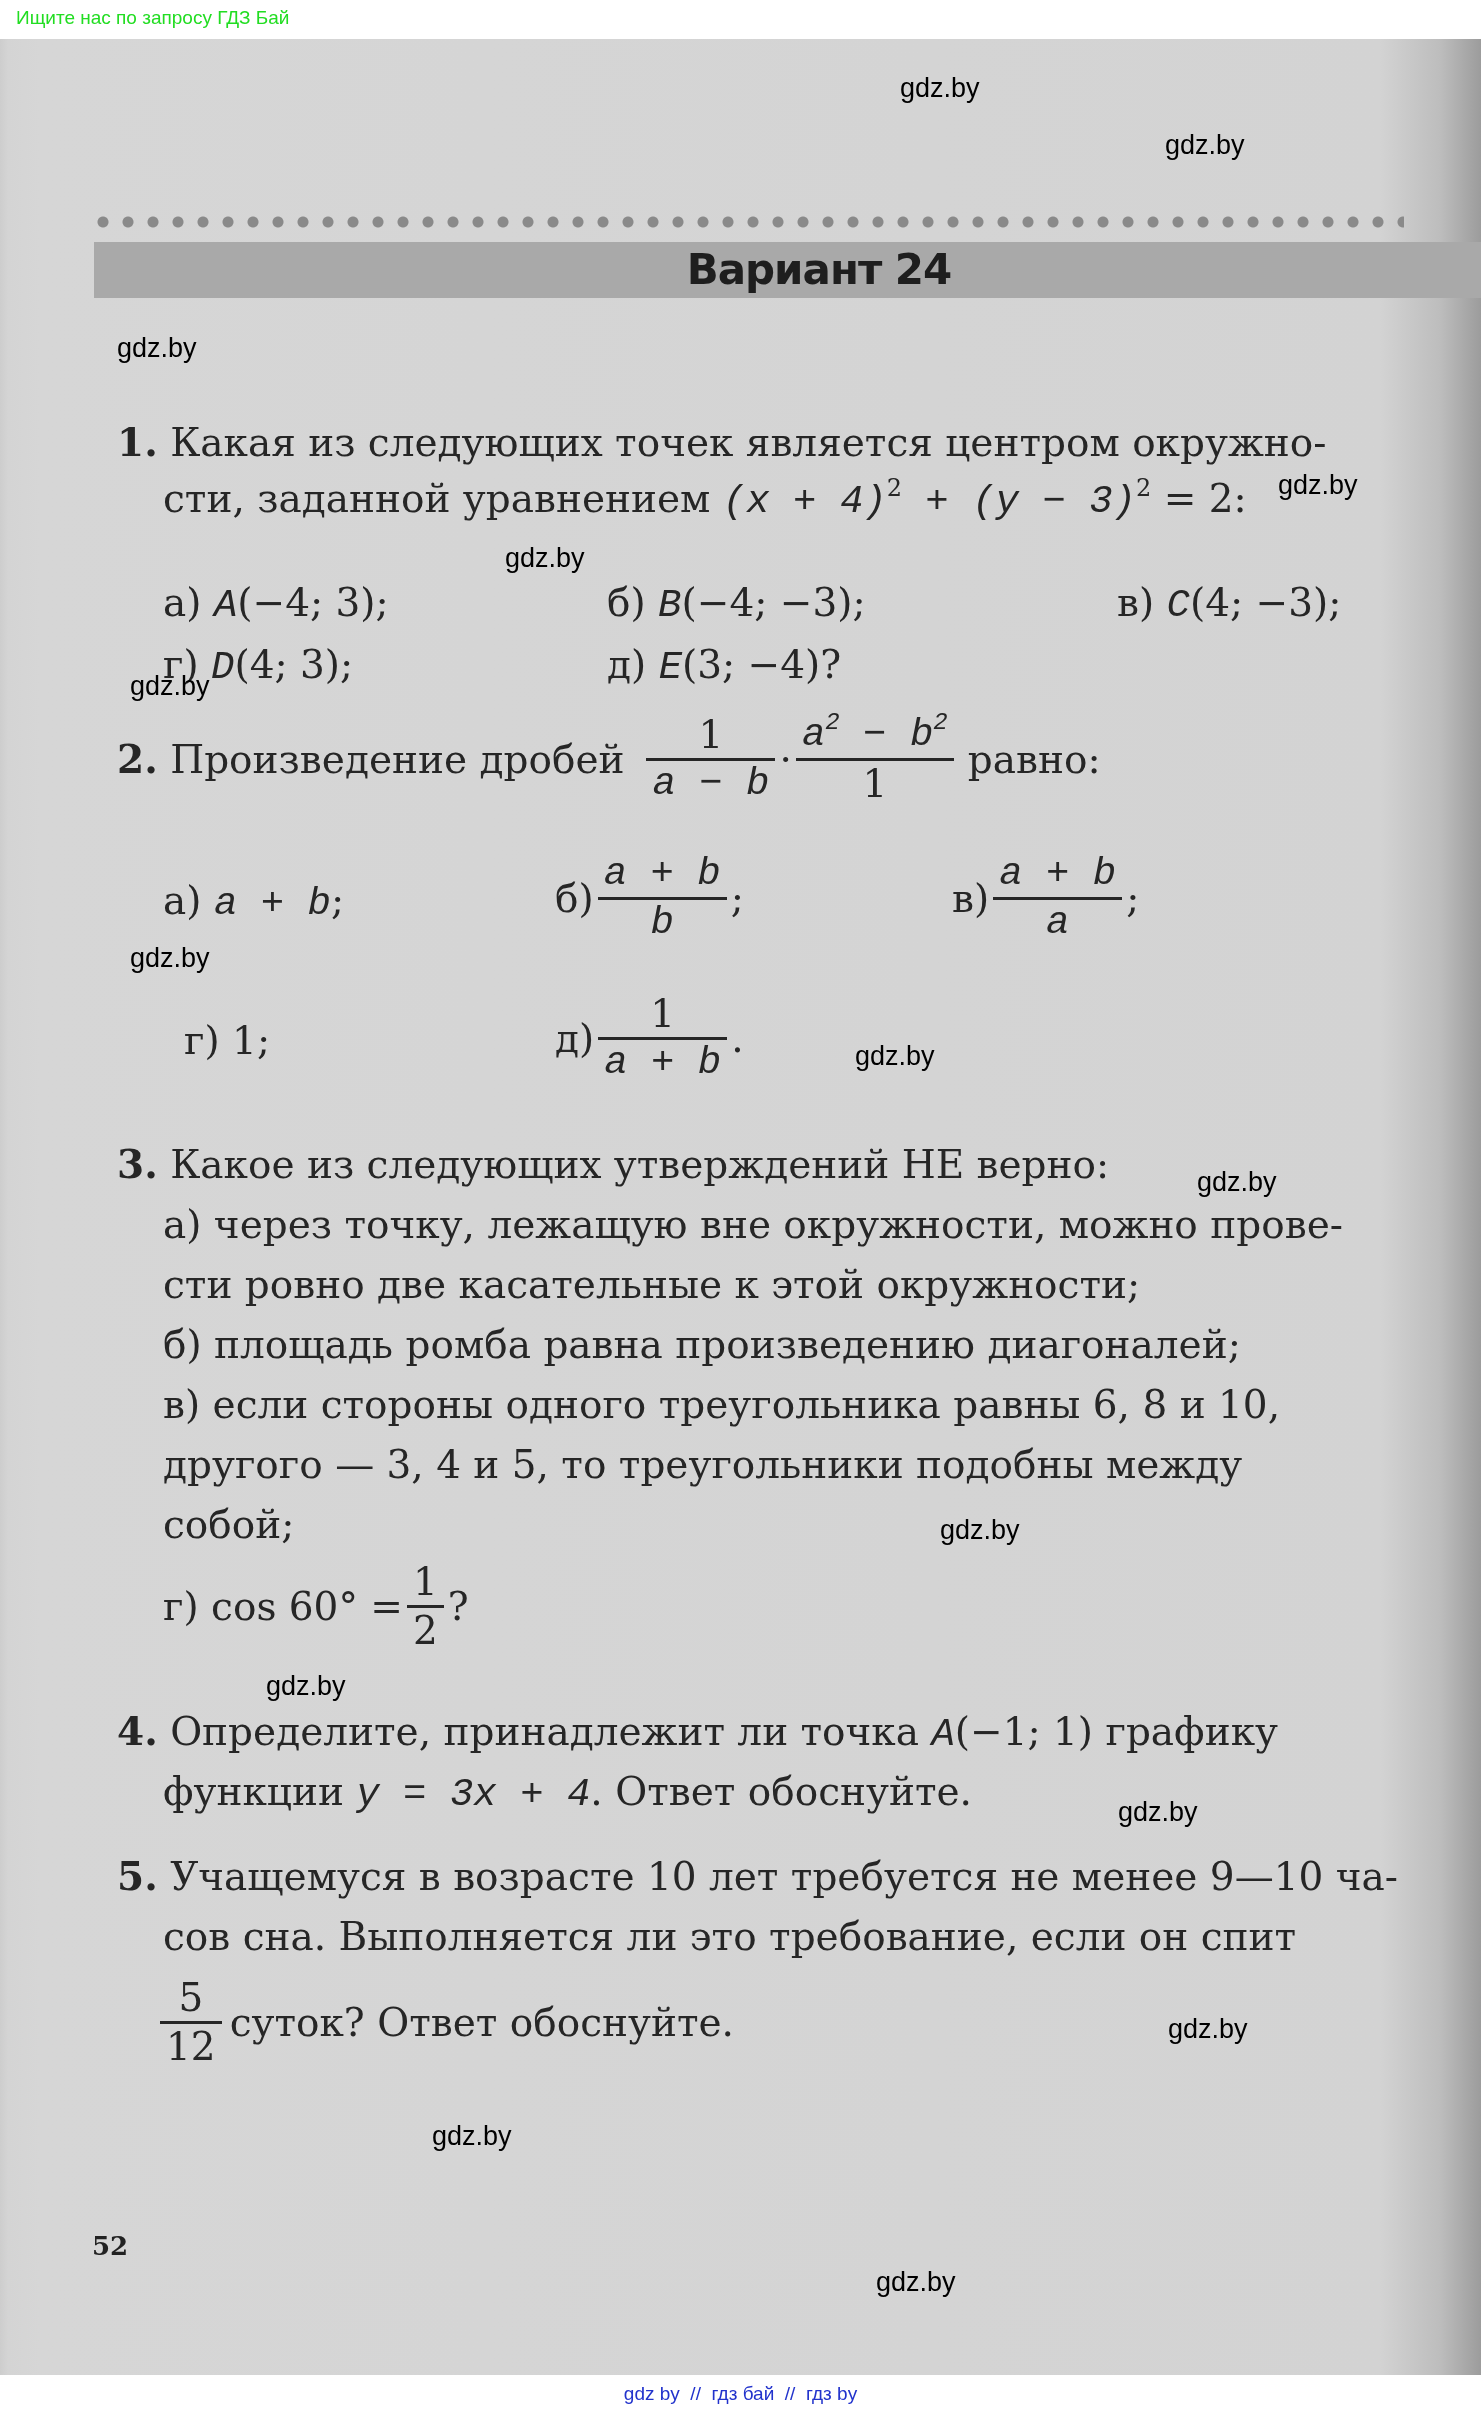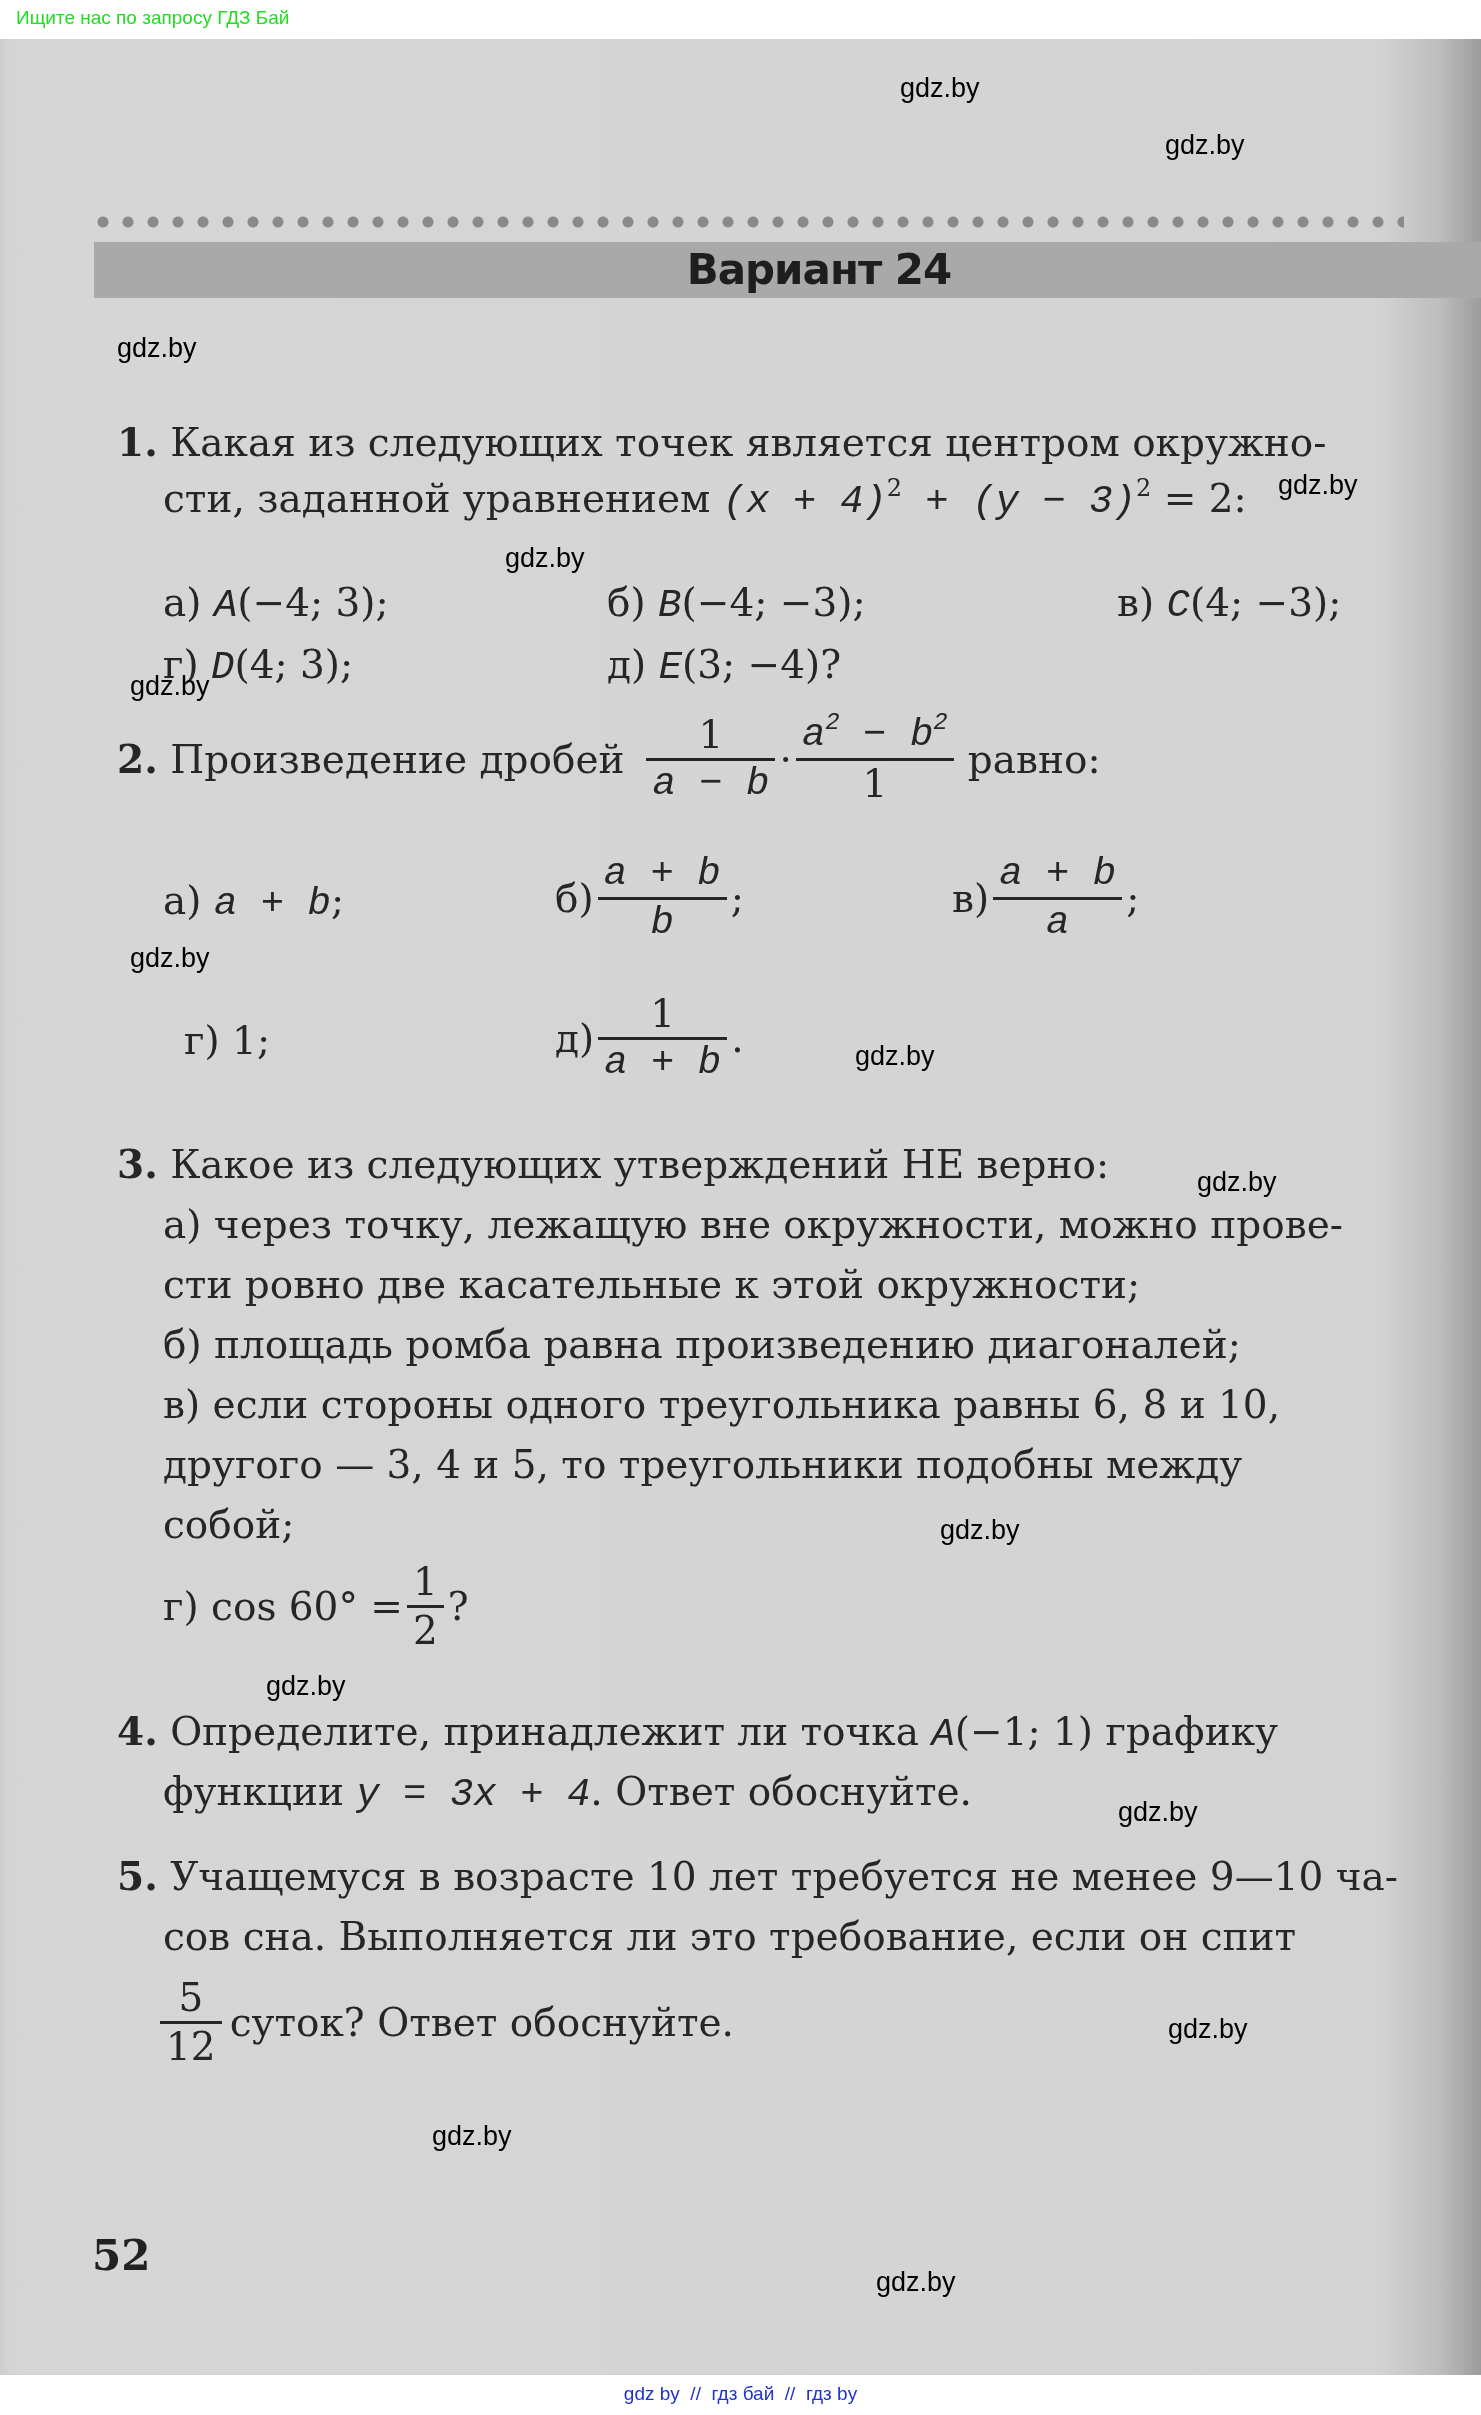--- a/index.html
+++ b/index.html
@@ -46,21 +46,21 @@
   .t { font-size: 39px; line-height: 1; color: #262626; }
   .num { font-weight: bold; }
   .it { font-style: italic; font-family: Liberation Mono, monospace; }
   .frac {
     display: inline-flex; flex-direction: column; align-items: center;
     vertical-align: middle; margin: 0 4px;
   }
   .frac .fn, .frac .fd { font-size: 39px; line-height: 46px; padding: 0 6px; }
   .frac .fb { height: 3px; background: #262626; width: 100%; }
   sup { font-size: 24px; vertical-align: 16px; line-height: 0; }
-  .page-num { font-weight: bold; font-size: 42px; }
+  .page-num { font-weight: bold; font-size: 26px; }
 </style>
 </head>
 <body>
 
 <div class="top-banner">
   <span style="color:#22dd22;">Ищите нас по запросу ГДЗ Бай</span>
 </div>
 
 <div class="page">
 

